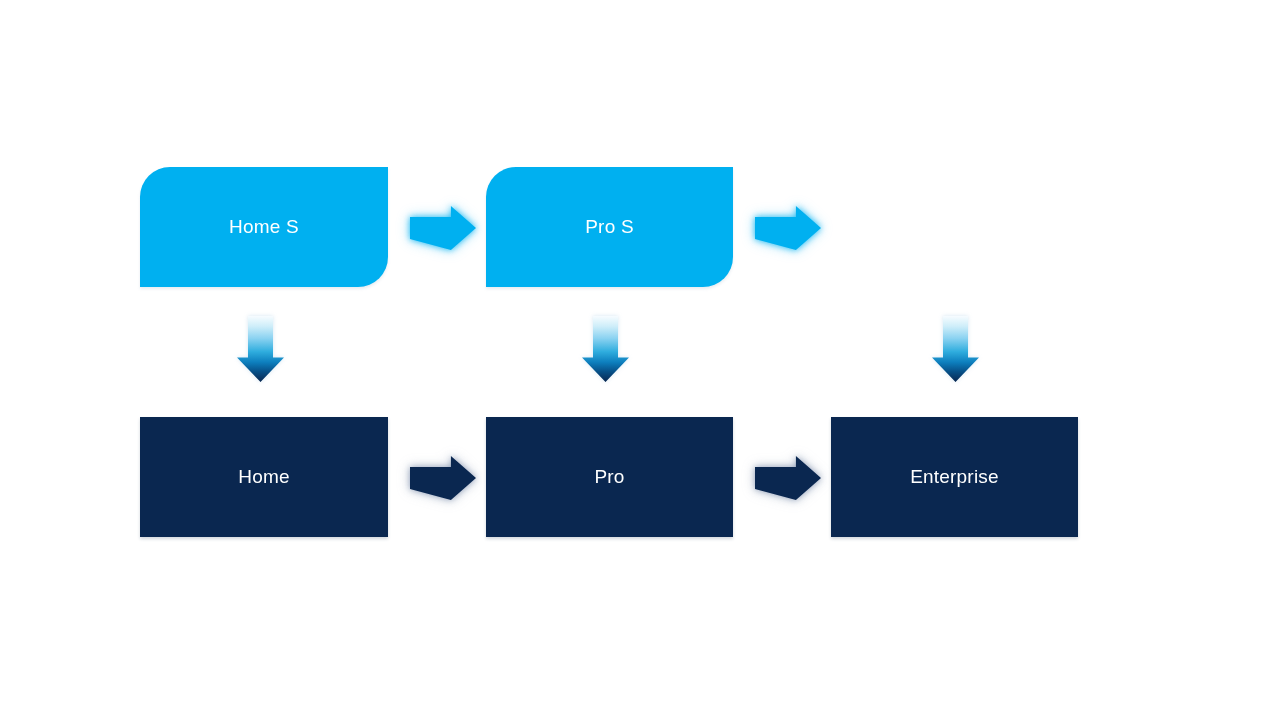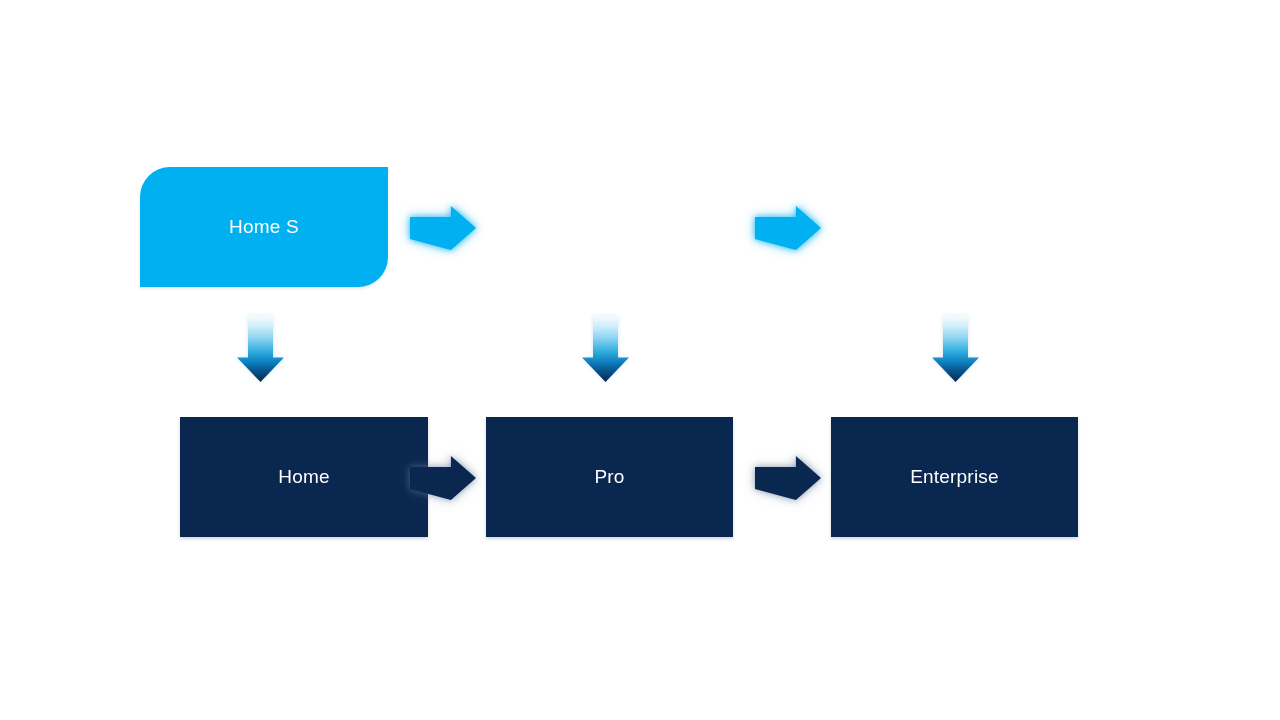--- a/index.html
+++ b/index.html
@@ -61,39 +61,42 @@
   }
 </style>
 </head>
 <body>
 
 <div class="canvas">
 
   <div class="node node-top" style="left:140px; top:167px; width:248px; height:120px;">
     <span>Home S</span>
   </div>
+  <div class="node node-top" style="left:486px; top:167px; width:247px; height:120px;">
+    <span>Pro S</span>
+  </div>
 
   <div class="arrow-wrap glow-light" style="left:410px; top:206px;">
     <div class="shape-right fill-light"></div>
   </div>
   <div class="arrow-wrap glow-light" style="left:755px; top:206px;">
     <div class="shape-right fill-light"></div>
   </div>
 
   <div class="arrow-wrap glow-soft" style="left:237px; top:316px;">
     <div class="shape-down"></div>
   </div>
   <div class="arrow-wrap glow-soft" style="left:582px; top:316px;">
     <div class="shape-down"></div>
   </div>
   <div class="arrow-wrap glow-soft" style="left:932px; top:316px;">
     <div class="shape-down"></div>
   </div>
 
-  <div class="node node-bottom" style="left:140px; top:417px; width:248px; height:120px;margin-left:40px;">
+  <div class="node node-bottom" style="left:140px; top:417px; width:248px; height:120px;">
     <span>Home</span>
   </div>
   <div class="node node-bottom" style="left:486px; top:417px; width:247px; height:120px;">
     <span>Pro</span>
   </div>
   <div class="node node-bottom" style="left:831px; top:417px; width:247px; height:120px;">
     <span>Enterprise</span>
   </div>
 
   <div class="arrow-wrap glow-dark" style="left:410px; top:456px;">

